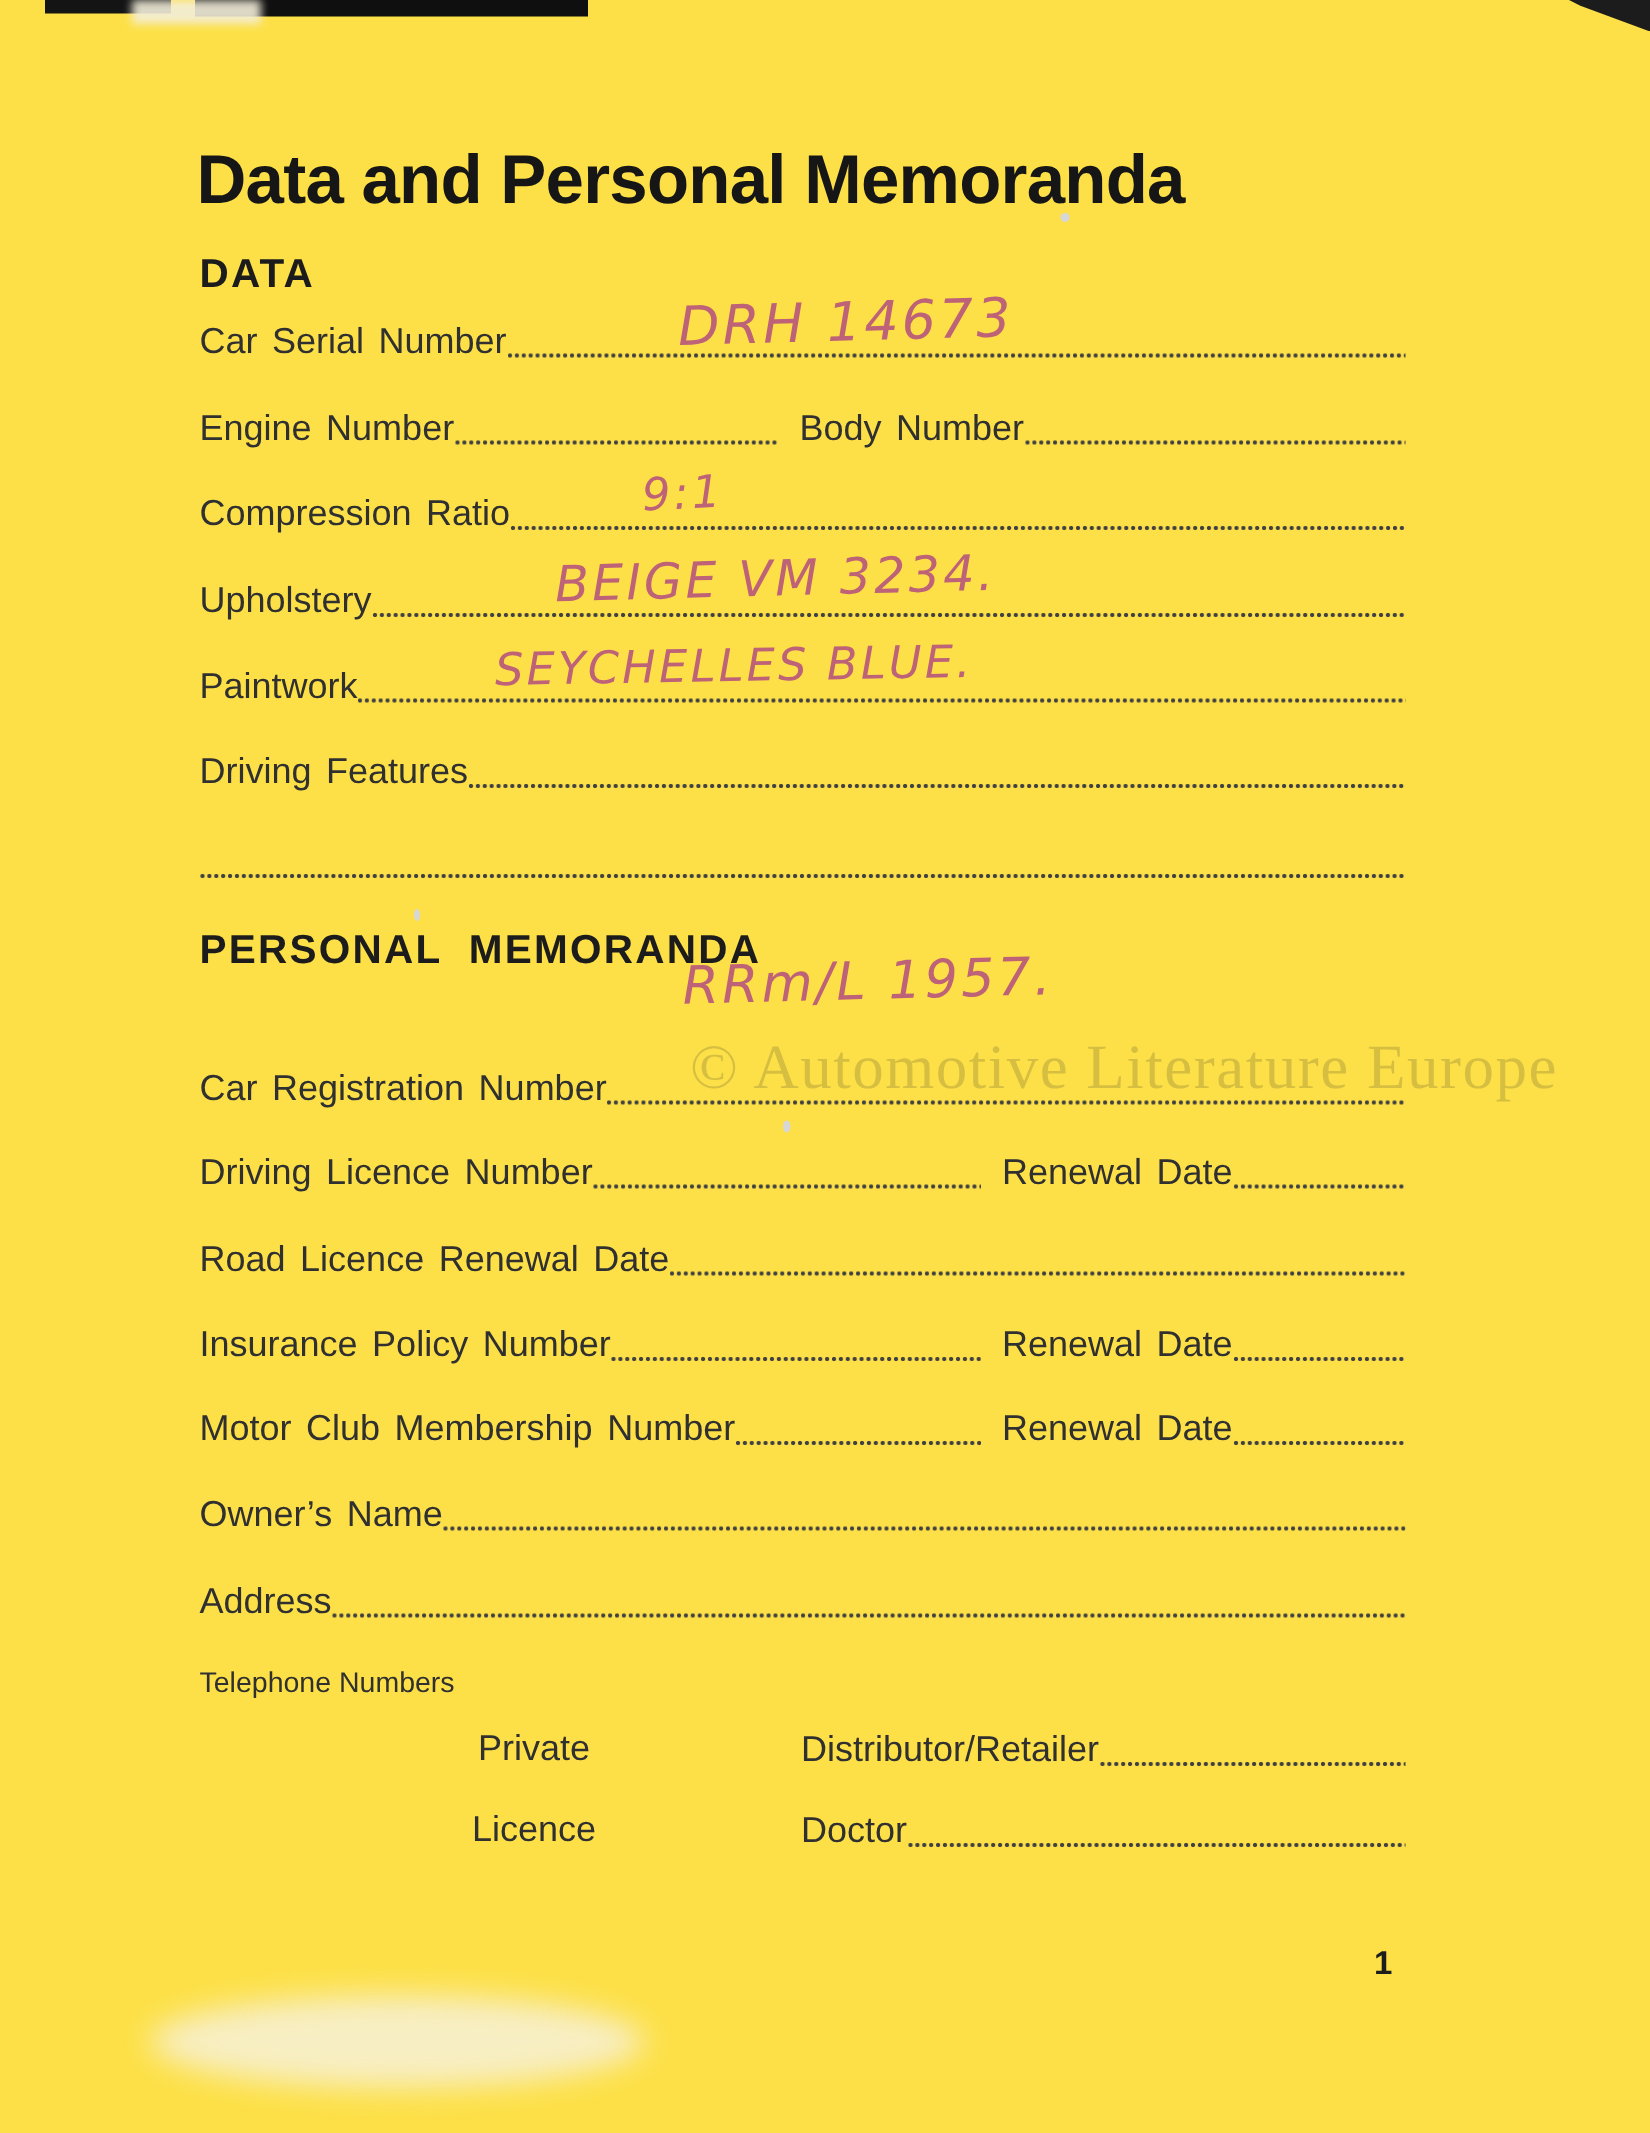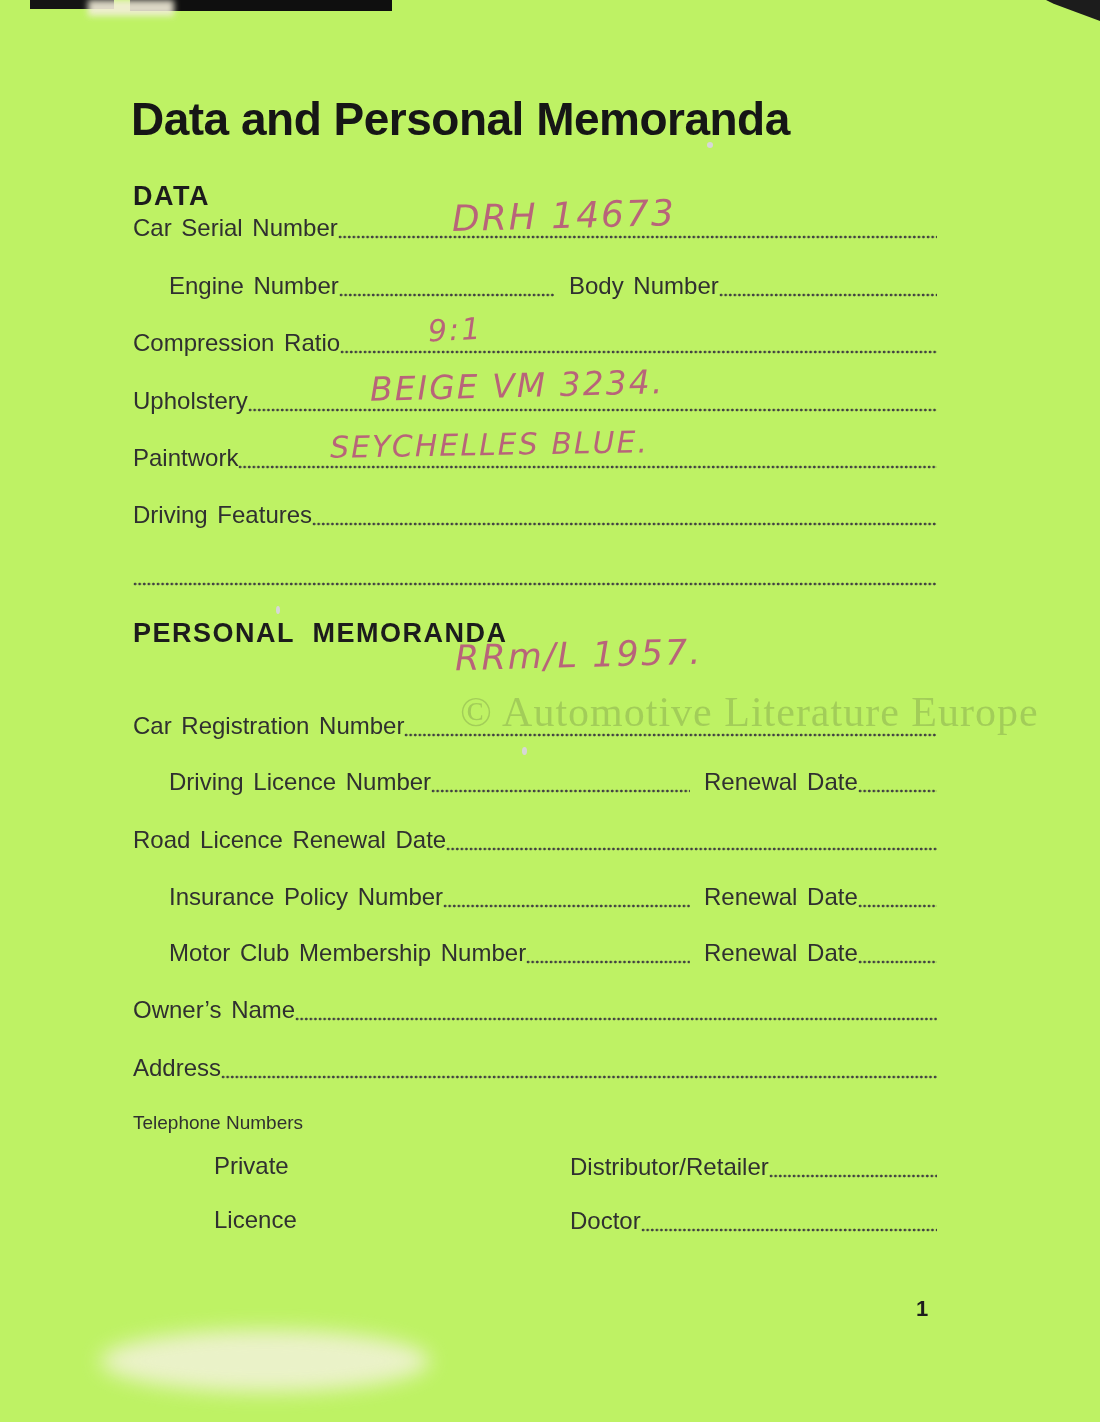--- a/index.html
+++ b/index.html
@@ -2,21 +2,21 @@
 <html><head>
 <meta charset="utf-8">
 <style>
   * { margin: 0; padding: 0; box-sizing: border-box; }
   html, body { background: #e8e8e8; }
   .page {
     position: relative;
     width: 1100px;
     height: 1422px;
     margin: 0 auto;
-    background: #bef264;
+    background: #fde047;
     overflow: hidden;
     font-family: "Liberation Sans", sans-serif;
     color: #2e2e2e;
   }
 
   
   .artifact { position: absolute; }
   .bar-a { left: 30px; top: 0; width: 84px; height: 9px; background: #141414; }
   .bar-b { left: 130px; top: 0; width: 262px; height: 11px; background: #0f0f0f; }
   .corner-mark {
@@ -36,41 +36,41 @@
   .title {
     position: absolute; left: 131px; top: 92px;
     font-size: 46px; font-weight: bold; color: #161616;
     letter-spacing: -0.5px;
   }
   .section-heading {
     position: absolute; left: 133px;
     font-size: 27px; font-weight: bold; color: #1c1c1c;
     letter-spacing: 1.5px; word-spacing: 9px;
   }
-  .h-data { top: 167px; margin-top: 14px; }
+  .h-data { top: 167px; }
   .h-memoranda { top: 618px; }
 
   
   .row {
     position: absolute; left: 133px; right: 163px; height: 32px;
     display: flex; align-items: flex-end;
   }
   .row.indent { left: 178px; }
   .lbl {
     font-size: 24px; color: #303030; word-spacing: 3px;
     white-space: nowrap; line-height: 1;
     padding-bottom: 0px;
   }
   .dots {
     flex: 1; height: 4px; align-self: flex-end; margin-bottom: 1px;
     background-image: radial-gradient(circle at 2px 2px, #414141 1.1px, rgba(0,0,0,0) 1.7px);
     background-size: 4.6px 4px; background-repeat: repeat-x;
     min-width: 10px;
   }
-  .seg { display: flex; align-items: flex-start; margin-left: 36px; }
+  .seg { display: flex; align-items: center; }
   .seg .dots { margin-right: 14px; }
   .seg-body { width: 400px; }
   .seg-renewal { width: 535px; }
   .seg-phone { width: 356px; flex-direction: column; }
   .cont-line {
     position: absolute; left: 133px; right: 163px; top: 582px; height: 4px;
     background-image: radial-gradient(circle at 2px 2px, #414141 1.1px, rgba(0,0,0,0) 1.7px);
     background-size: 4.6px 4px; background-repeat: repeat-x;
   }
   .plain-label { position: absolute; left: 133px; top: 1112px; font-size: 19px; color: #303030; }

